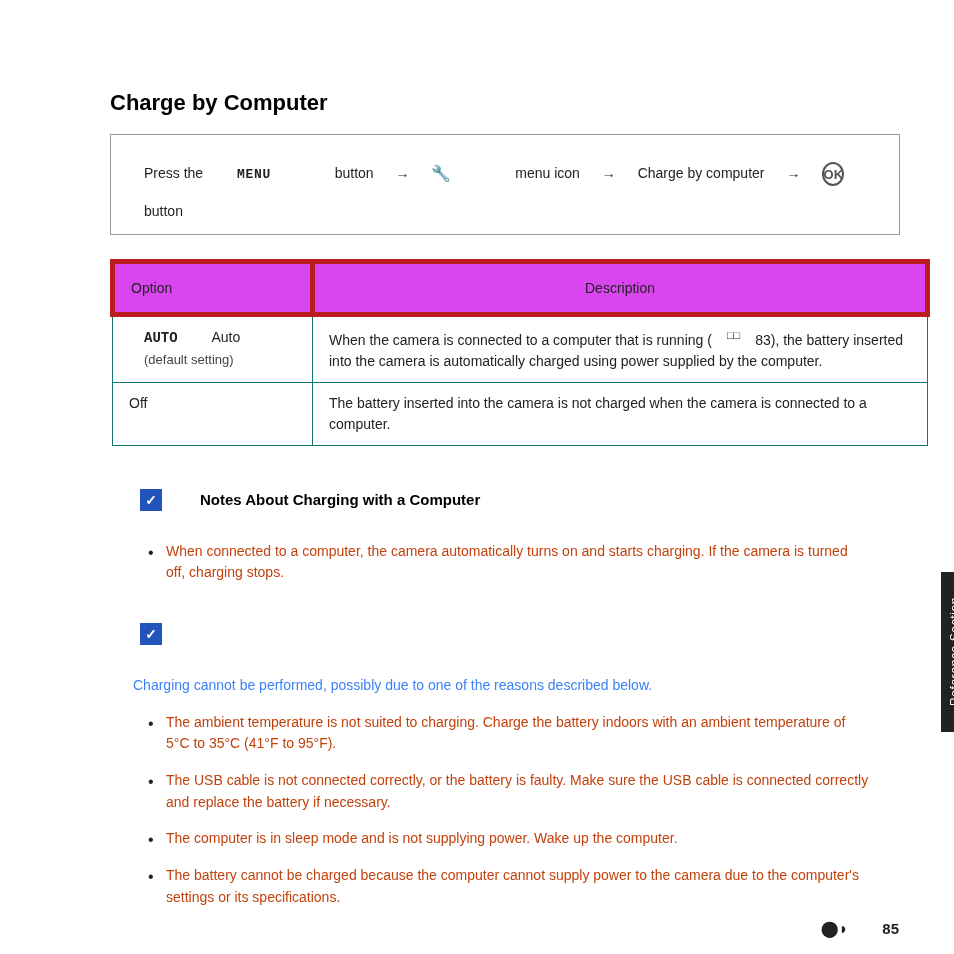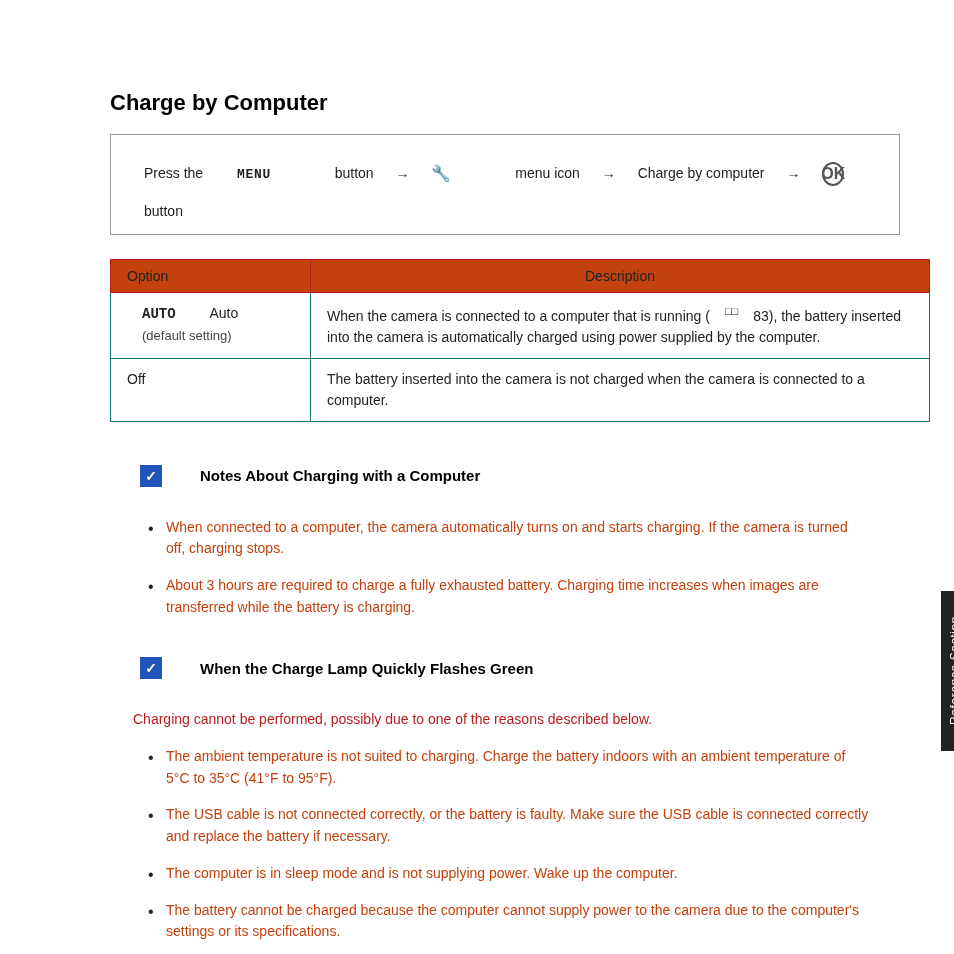--- a/index.html
+++ b/index.html
@@ -48,21 +48,21 @@
     }
 
     .ok-btn {
       display: inline-flex;
       align-items: center;
       justify-content: center;
       width: 22px;
       height: 24px;
       border: 2px solid #555;
       border-radius: 50%;
-      font-size: 16px;
+      font-size: 13px;
       font-weight: bold;
       color: #555;
       vertical-align: middle;
       line-height: 1;
     }
 
     .wrench-icon {
       font-size: 16px;
       vertical-align: middle;
     }
@@ -70,23 +70,23 @@
     
     .options-table {
       width: 100%;
       border-collapse: collapse;
       margin-bottom: 28px;
       border-top: 1px solid #888;
       border-bottom: 1px solid #888;
     }
 
     .options-table th {
-      background: #c2410c;
-      border: 1px solid #b91c1c;
-      padding: 8px 16px;
+      background: #d946ef;
+      border: 5px solid #b91c1c;
+      padding: 16px 16px;
       font-weight: normal;
       font-size: 14px;
       text-align: center;
     }
 
     .options-table td {
       border: 1px solid #0f766e;
       padding: 10px 16px;
       vertical-align: top;
       font-size: 14px;
@@ -160,21 +160,21 @@
       left: 0;
       top: 0;
       font-size: 16px;
       color: #222;
     }
 
     .intro-text {
       font-size: 14px;
       line-height: 1.55;
       margin-bottom: 10px;
-      color: #b91c1c;
+      color: #3b82f6;
       padding-left: 8px;
     }
 
     
     .side-tab {
       position: absolute;
       right: 0;
       top: 50%;
       transform: translateY(-50%);
       width: 28px;
@@ -260,28 +260,26 @@
     </tbody>
   </table>
 
   <div class="note-section">
     <div class="note-header">
       <span class="check-icon">✓</span>
       <span class="note-title">Notes About Charging with a Computer</span>
     </div>
     <ul class="bullet-list">
       <li>When connected to a computer, the camera automatically turns on and starts charging. If the camera is turned off, charging stops.</li>
-      <li>About 3 hours are required to charge a fully exhausted battery. Charging time increases when images are transferred while the battery is charging.</li>
     </ul>
   </div>
 
   <div class="note-section">
     <div class="note-header">
       <span class="check-icon">✓</span>
-      <span class="note-title">When the Charge Lamp Quickly Flashes Green</span>
     </div>
     <p class="intro-text">Charging cannot be performed, possibly due to one of the reasons described below.</p>
     <ul class="bullet-list">
       <li>The ambient temperature is not suited to charging. Charge the battery indoors with an ambient temperature of 5°C to 35°C (41°F to 95°F).</li>
       <li>The USB cable is not connected correctly, or the battery is faulty. Make sure the USB cable is connected correctly and replace the battery if necessary.</li>
       <li>The computer is in sleep mode and is not supplying power. Wake up the computer.</li>
       <li>The battery cannot be charged because the computer cannot supply power to the camera due to the computer's settings or its specifications.</li>
     </ul>
   </div>
 </div>

